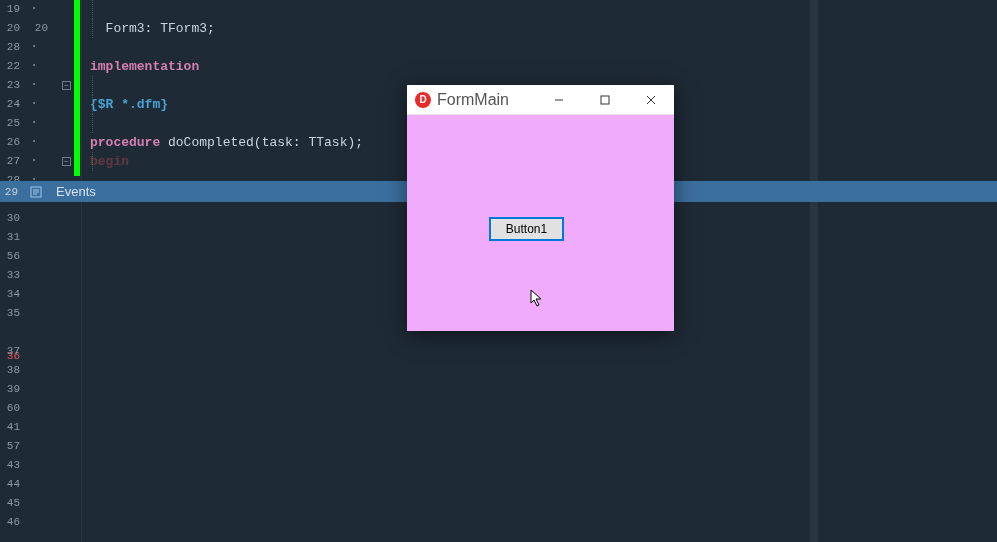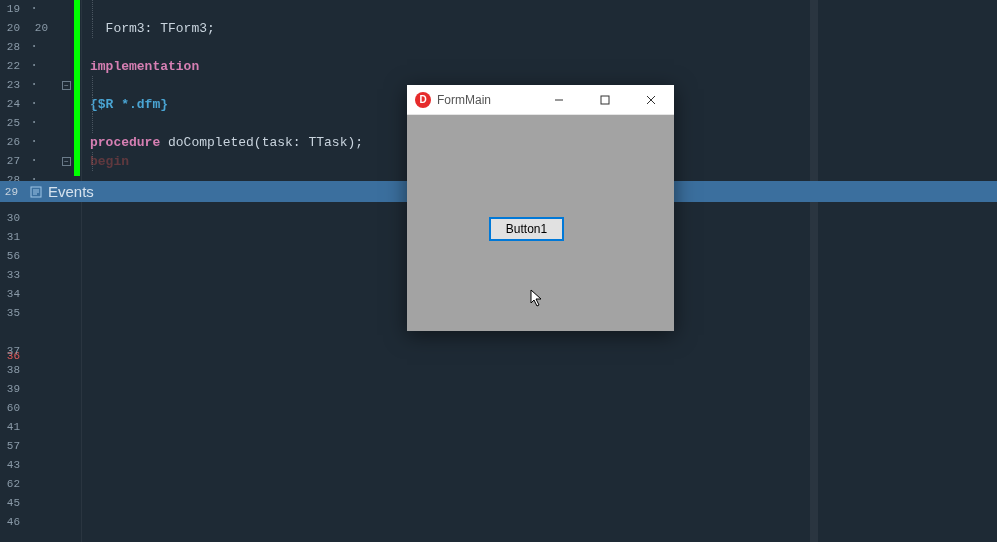--- a/index.html
+++ b/index.html
@@ -124,23 +124,23 @@
     font-size: 11px;
     padding-right: 2px;
   }
   .events-icon {
     margin-left: 10px;
     width: 12px;
     height: 12px;
     display: inline-block;
   }
   .events-label {
-    margin-left: 6px;
+    margin-left: 14px;
     color: #d5e2ee;
-    font-size: 15px;
+    font-size: 13px;
     font-family: "Segoe UI", Arial, sans-serif;
   }
   .right-panel {
     position: absolute;
     right: 0;
     top: 0;
     width: 180px;
     height: 100%;
     background: #1e2a35;
     border-left: 1px solid #2a3540;
@@ -180,41 +180,41 @@
     background: #e62b2b;
     color: #fff;
     font-size: 10px;
     font-weight: bold;
     text-align: center;
     line-height: 16px;
     font-family: Arial, sans-serif;
   }
   .titlebar .title {
     margin-left: 6px;
-    font-size: 12px;
+    font-size: 16px;
     color: #555;
     flex: 1;
   }
   .win-controls {
     display: flex;
     height: 100%;
   }
   .win-btn {
     width: 46px;
     height: 30px;
     display: flex;
     align-items: center;
     justify-content: center;
     color: #555;
   }
   .win-btn svg { display: block; }
   .dialog-body {
     position: relative;
     height: calc(100% - 30px);
-    background: #a3a3a3;
+    background: #f0abfc;
   }
   .form-button {
     position: absolute;
     left: 82px;
     top: 102px;
     width: 75px;
     height: 24px;
     background: #e1e1e1;
     border: 2px solid #0078d7;
     font-size: 12px;
@@ -323,21 +323,21 @@
     <div class="gutter-row">
         <span class="ln1">41</span>
       </div>
     <div class="gutter-row">
         <span class="ln1">57</span>
       </div>
     <div class="gutter-row">
         <span class="ln1">43</span>
       </div>
     <div class="gutter-row">
-        <span class="ln1">62</span>
+        <span class="ln1">44</span>
       </div>
     <div class="gutter-row">
         <span class="ln1">45</span>
       </div>
     <div class="gutter-row">
         <span class="ln1">46</span>
       </div>
   </div>
 
   <div class="code-area">

